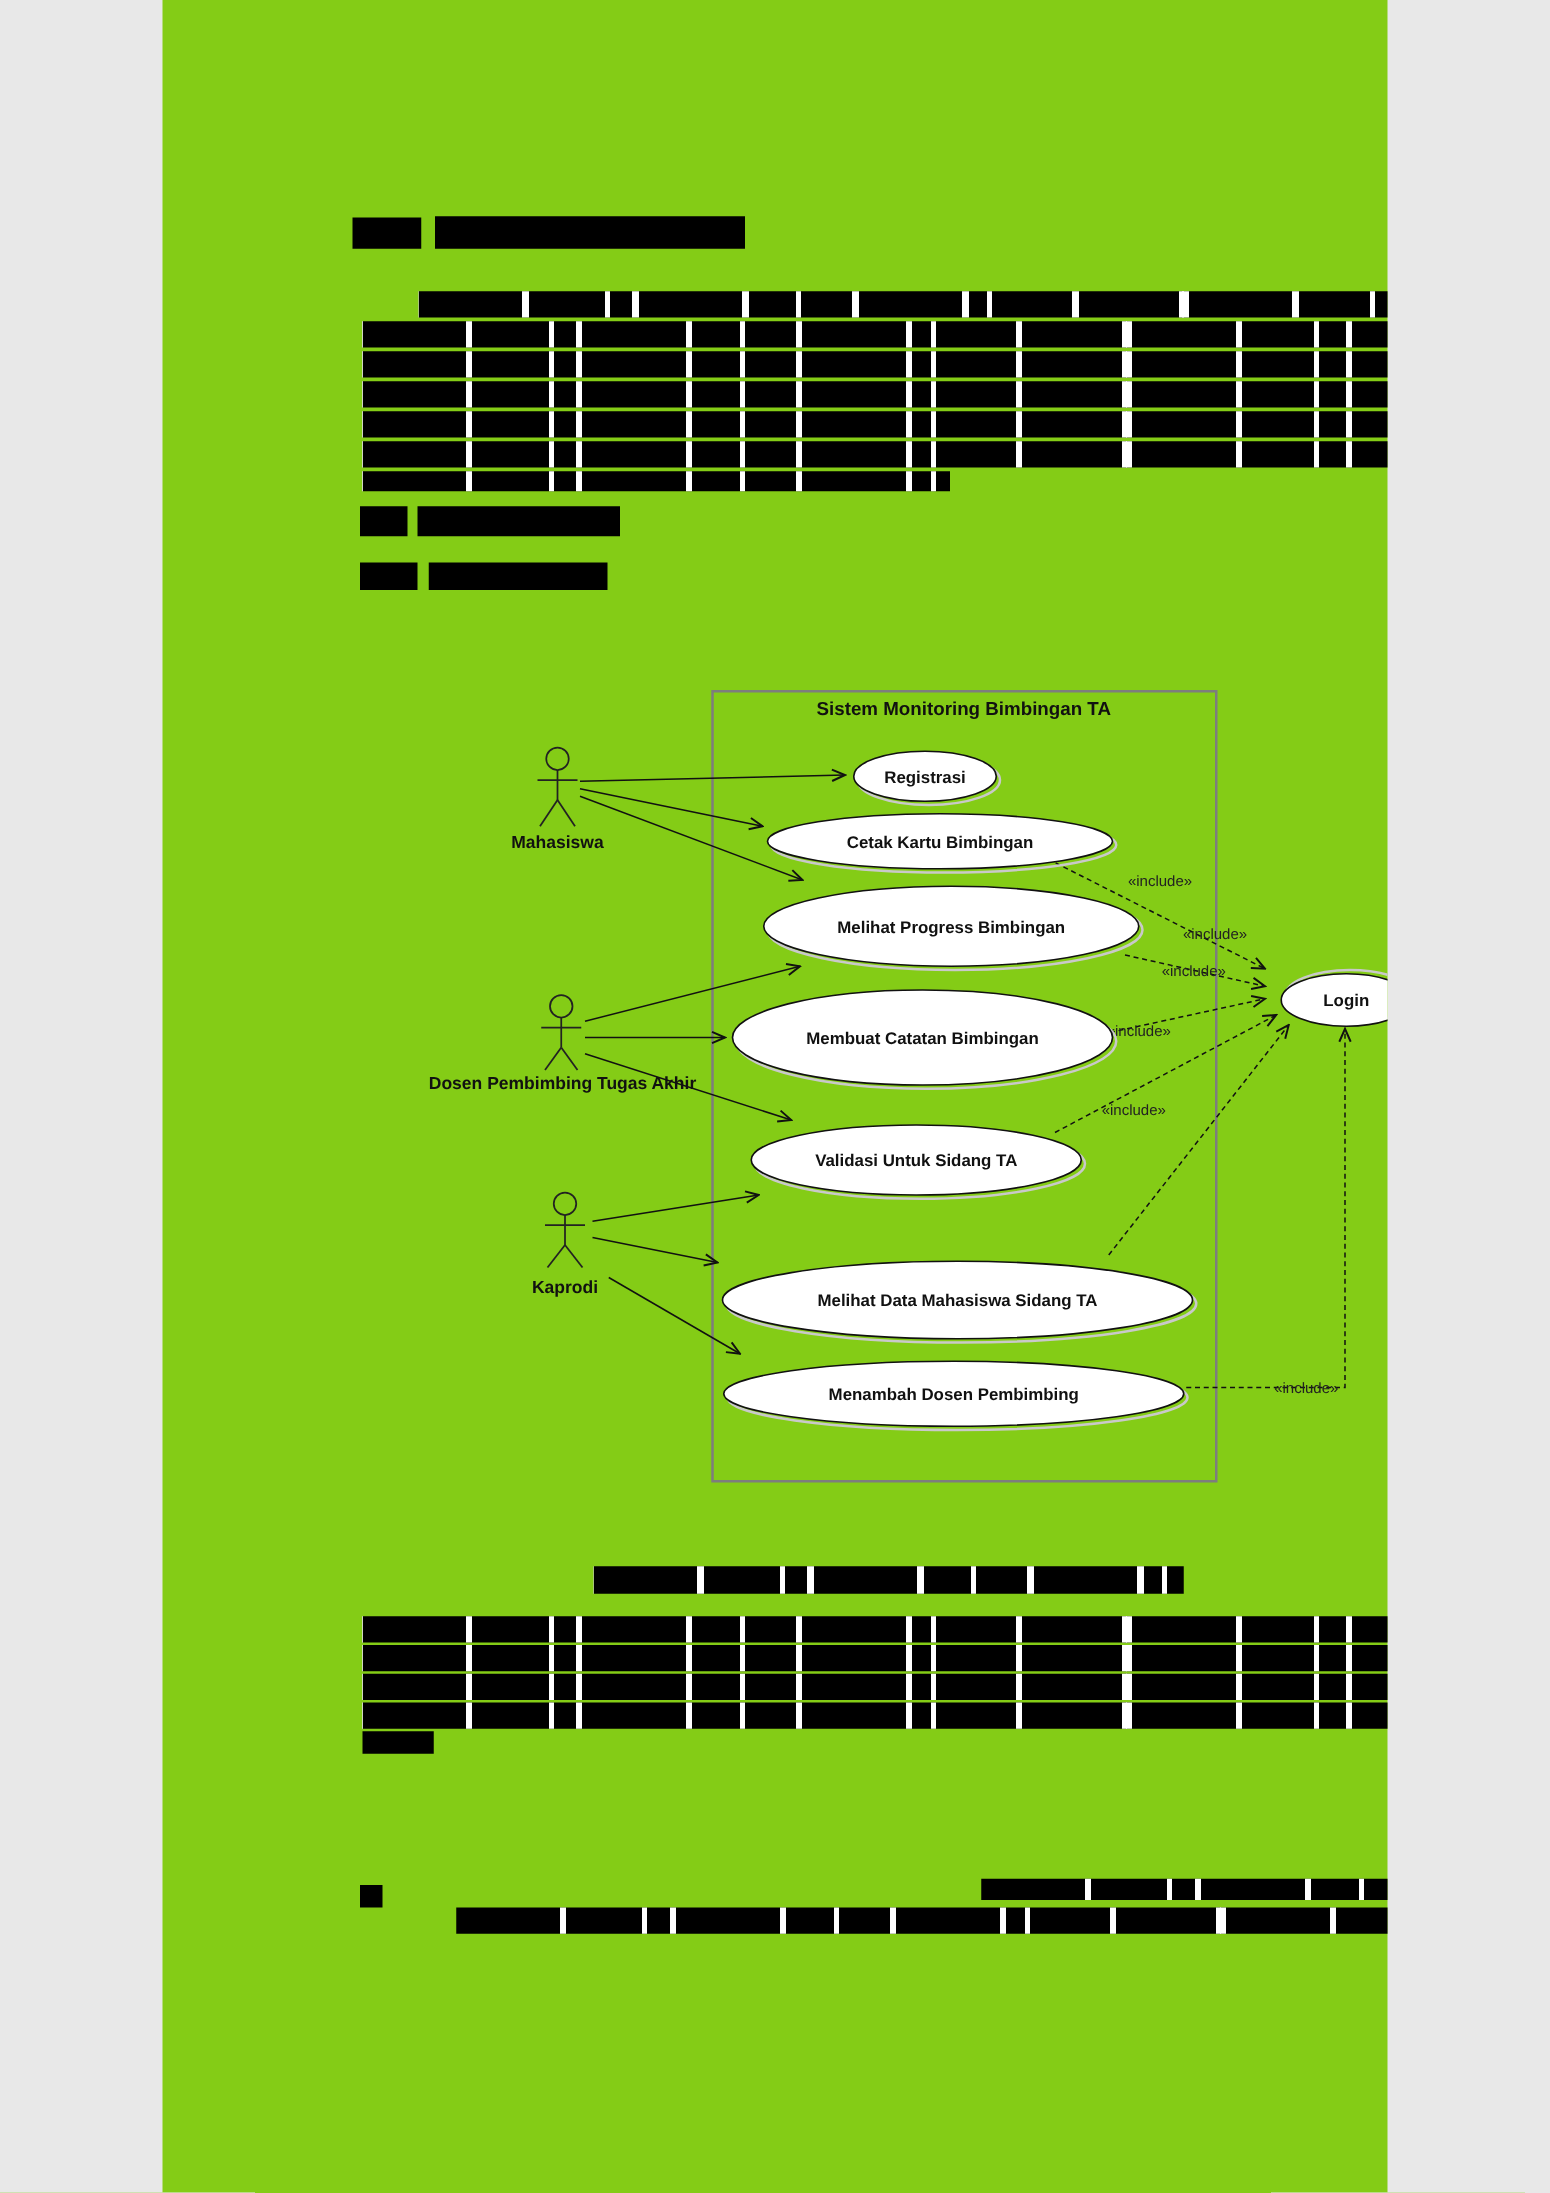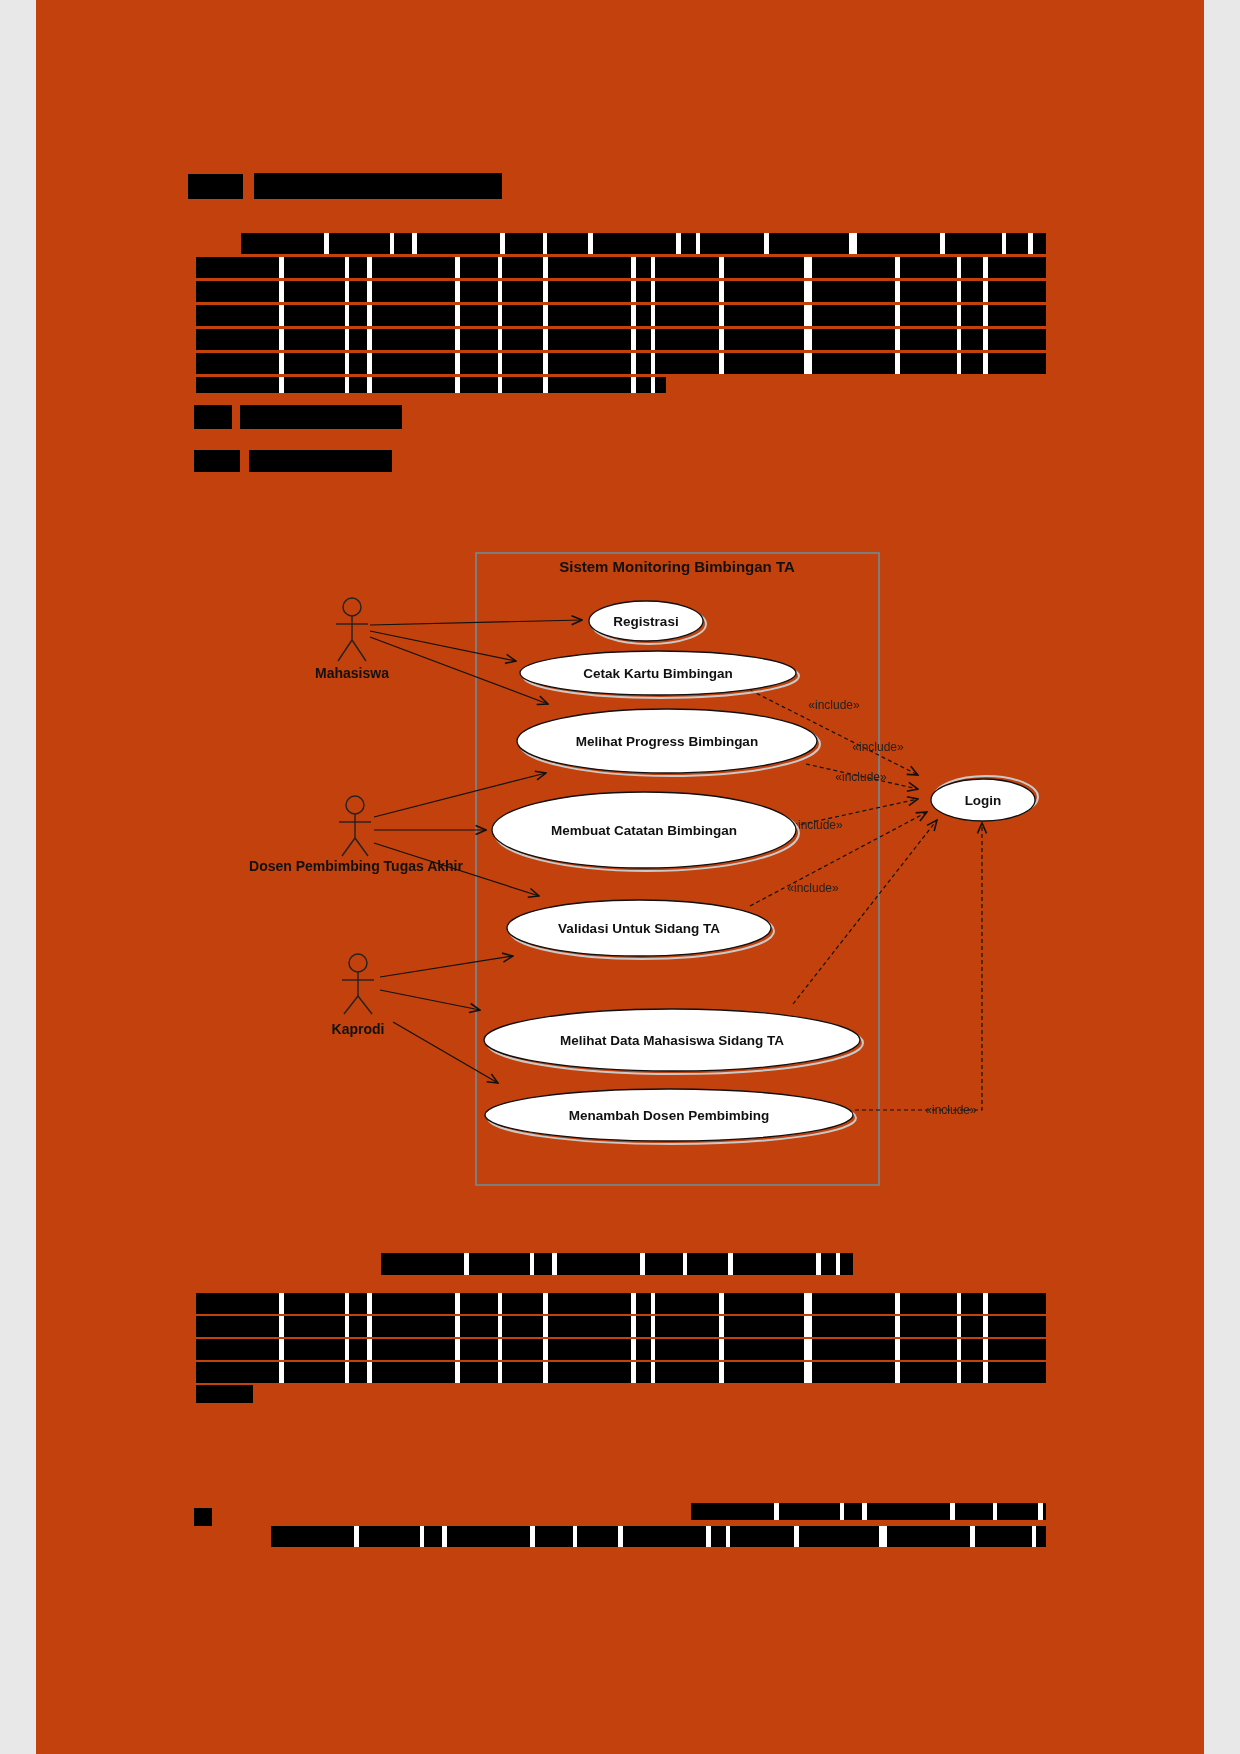--- a/index.html
+++ b/index.html
@@ -1,16 +1,16 @@
 <!DOCTYPE html>
 <html><head>
 <meta charset="utf-8">
 <style>
   html,body{margin:0;padding:0;background:#e8e8e8;font-family:"Liberation Sans",sans-serif;}
-  .page{position:relative;width:1168px;height:1754px;background:#c2410c;margin:0 auto;overflow:hidden;text-decoration:underline;}
+  .page{position:relative;width:980px;height:1754px;background:#84cc16;margin:0 auto;overflow:hidden;text-decoration:underline;}
   
   .rd{position:absolute;background-color:#000;
       background-image:repeating-linear-gradient(90deg,transparent 0 83px,#fff 83px 88px),
                        repeating-linear-gradient(90deg,transparent 0 149px,#fff 149px 153px);}
   .rds{position:absolute;background:#000;}
   svg{position:absolute;left:0;top:0;}
   .uc-label{font:bold 13.5px "Liberation Sans",sans-serif;fill:#111;}
   .actor-label{font:bold 14px "Liberation Sans",sans-serif;fill:#111;}
   .inc-label{font:12px "Liberation Sans",sans-serif;fill:#222;}
   .fig-title{font:bold 15px "Liberation Sans",sans-serif;fill:#111;}

